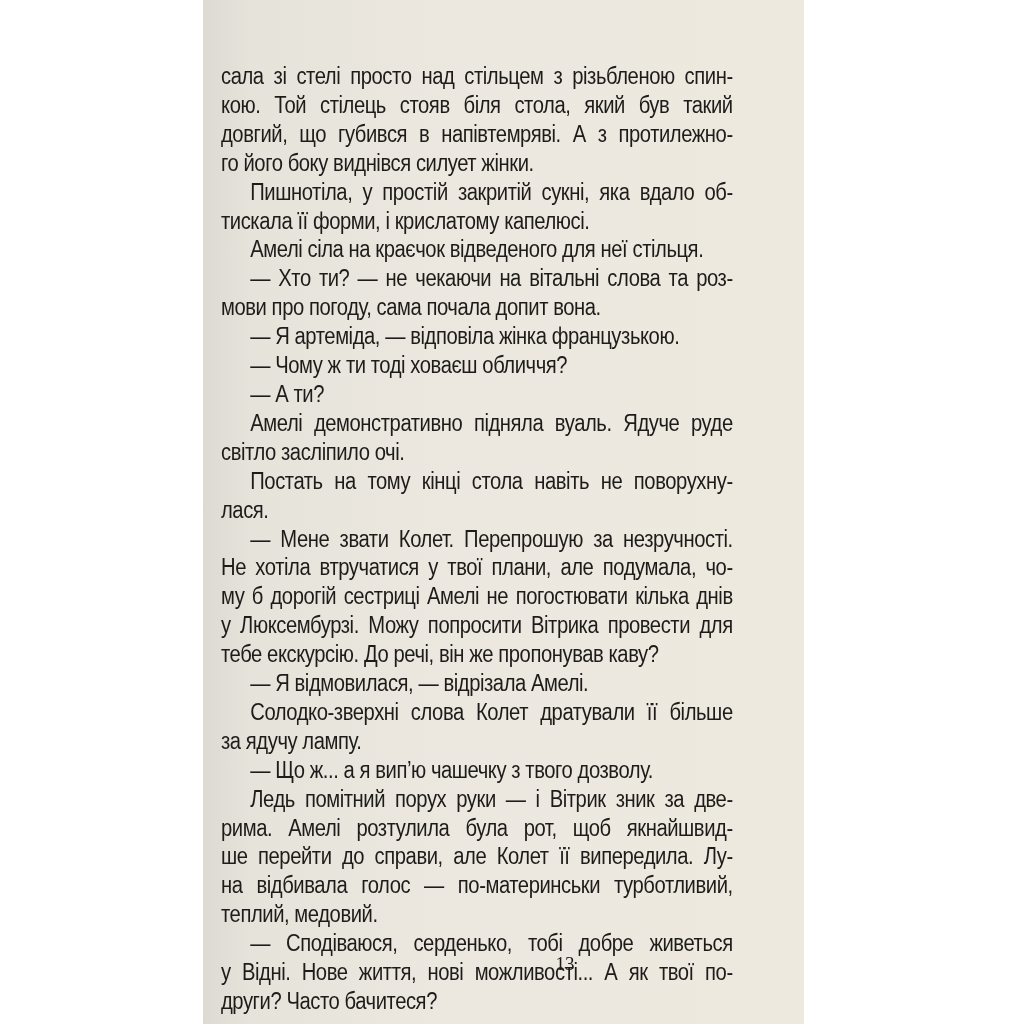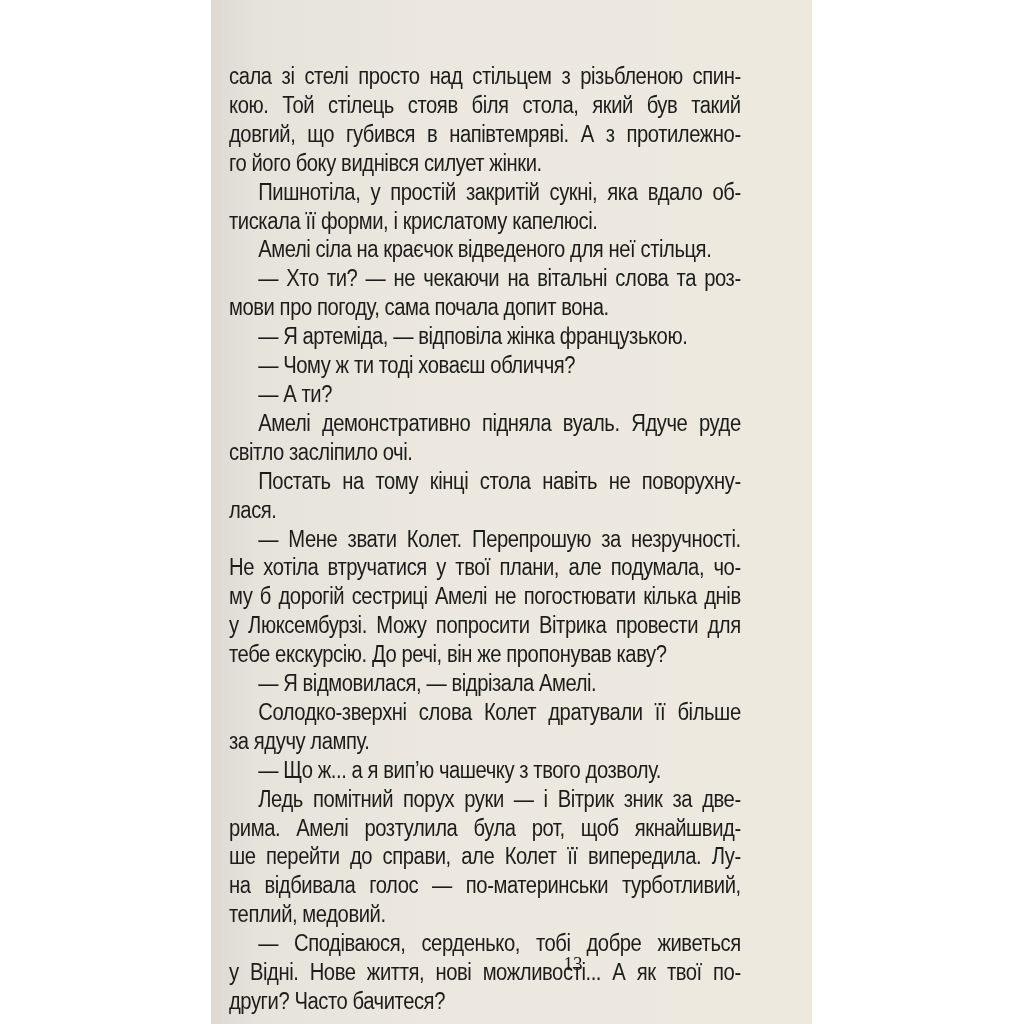--- a/index.html
+++ b/index.html
@@ -5,21 +5,21 @@
     html, body {
       margin: 0;
       padding: 0;
       width: 1024px;
       height: 1024px;
       background: #ffffff;
       overflow: hidden;
     }
     .page {
       position: absolute;
-      left: 211px;
+      left: 203px;
       top: 0;
       width: 601px;
       height: 1024px;
       background: linear-gradient(to right, #dcdad2 0%, #e6e3db 8%, #ece8df 40%, #eee9df 100%);
     }
     .text-block {
       position: absolute;
       left: 18px;
       top: 62px;
       width: 512px;

